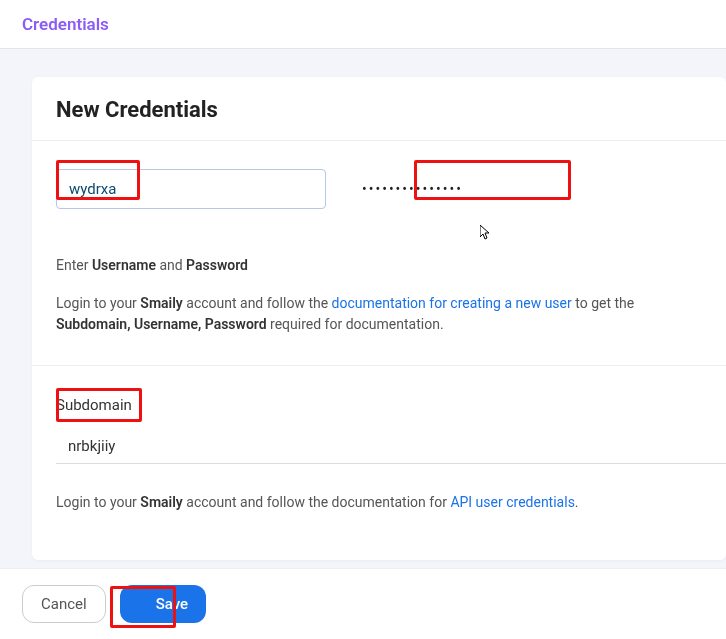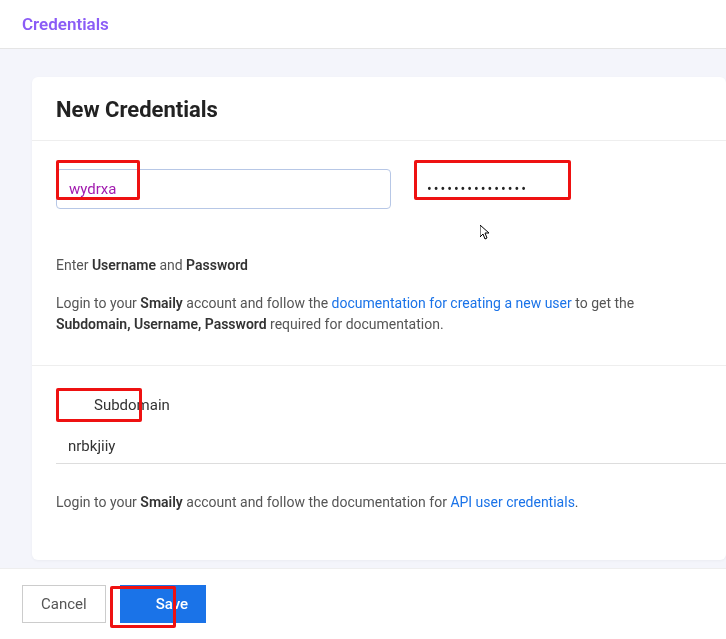--- a/index.html
+++ b/index.html
@@ -49,27 +49,27 @@
       border-top: 1px solid #eeeeee;
     }
     .creds-row {
       padding: 28px 24px 0 24px;
     }
     .field-group {
       display: flex;
       gap: 24px;
     }
     .username-input {
-      width: 335px;
+      width: 270px;
       height: 40px;
       border: 1px solid #b7c7e6;
       border-radius: 4px;
       padding: 0 12px;
       font-size: 15px;
-      color: #a21caf;
+      color: #0c4a6e;
       outline: none;
       font-family: inherit;
     }
     .username-highlight {
       position: absolute;
       border: 3px solid #e11;
       pointer-events: none;
       border-radius: 2px;
       left: 56px;
       top: 160px;
@@ -121,21 +121,20 @@
       text-decoration: none;
       cursor: pointer;
     }
     .subdomain-section {
       padding: 30px 24px 0 24px;
     }
     .subdomain-label {
       font-size: 15px;
       color: #333;
       margin-bottom: 14px;
-      margin-left: 38px;
     }
     .subdomain-input {
       width: 670px;
       height: 36px;
       border: none;
       border-bottom: 1px solid #ddd;
       padding: 0 12px;
       font-size: 15px;
       color: #333;
       outline: none;
@@ -169,21 +168,21 @@
       display: flex;
       gap: 14px;
       position: absolute;
       bottom: 0;
       left: 0;
       right: 0;
     }
     .btn {
       height: 38px;
       padding: 0 18px;
-      border-radius: 0;
+      border-radius: 12px;
       font-size: 15px;
       cursor: pointer;
       border: none;
       font-family: inherit;
     }
     .btn-cancel {
       background: #fff;
       border: 1px solid #ccc;
       color: #555;
     }

